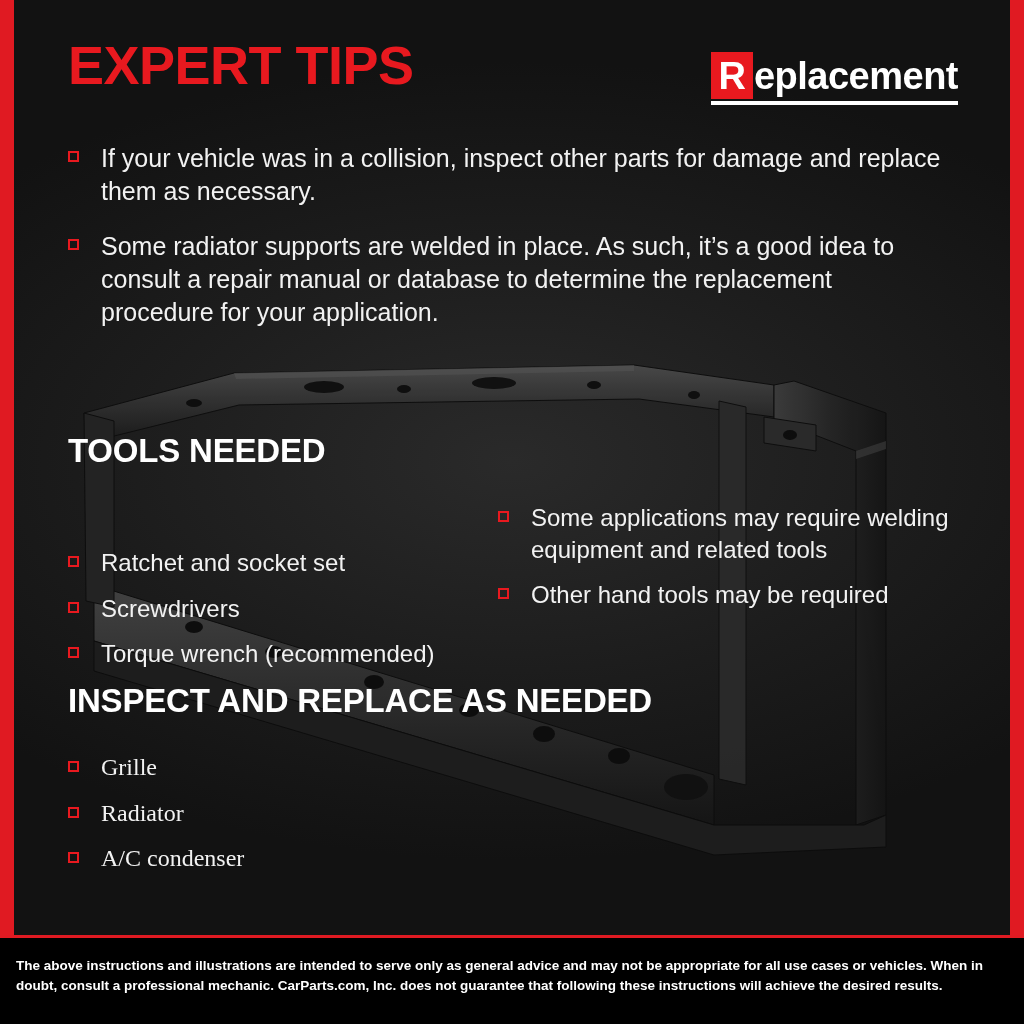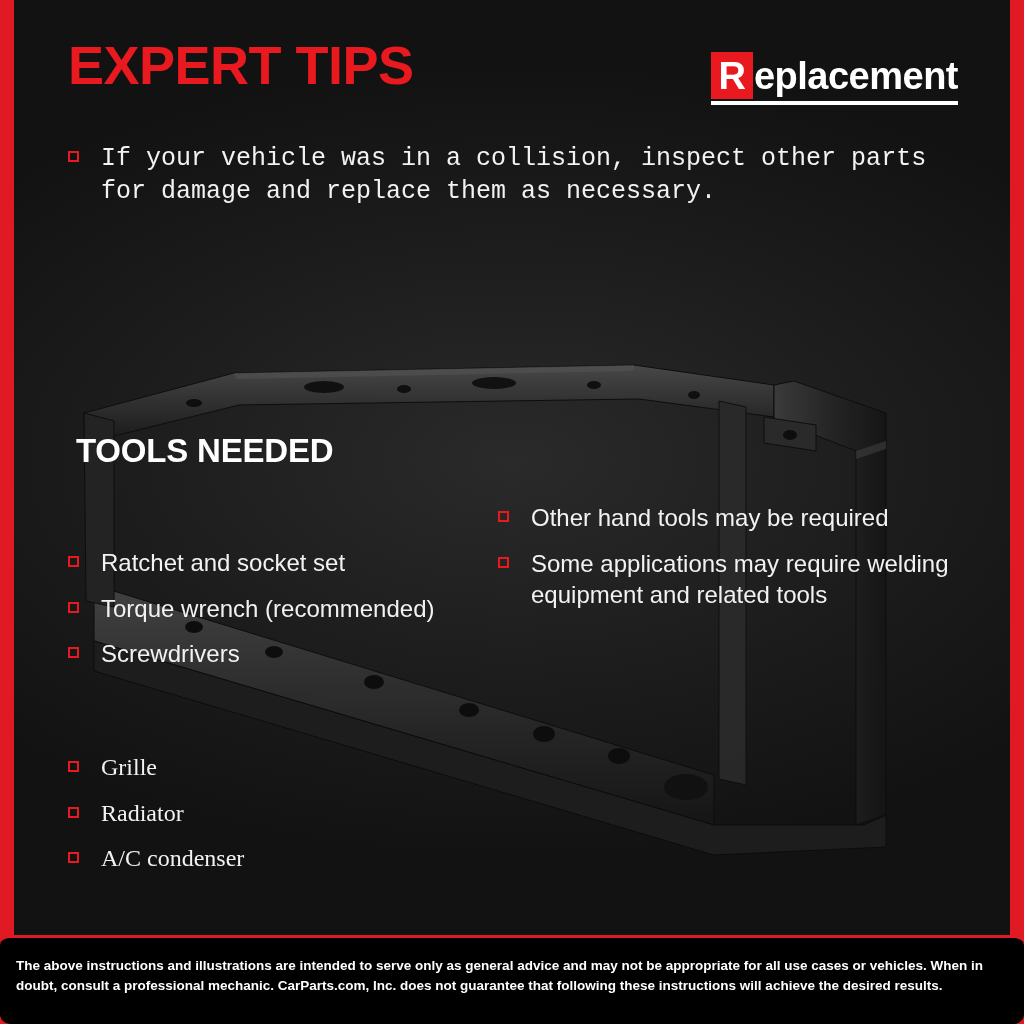--- a/index.html
+++ b/index.html
@@ -113,29 +113,28 @@
     line-height: 1.32;
     font-weight: 400;
   }
 
   .intro {
     position: absolute;
     left: 54px;
     top: 142px;
     width: 880px;
   }
-  .intro .bullet-row { margin-bottom: 22px; font-family: Liberation Mono, monospace; }
+  .intro .bullet-row { margin-bottom: 22px; }
 
   
   .section-heading {
     color: #ffffff;
     font-size: 33px;
     font-weight: bold;
     letter-spacing: -0.2px;
-    margin-left: 8px;
   }
   #tools-heading {
     position: absolute;
     left: 54px;
     top: 432px;
   }
   #inspect-heading {
     position: absolute;
     left: 54px;
     top: 682px;
@@ -177,21 +176,20 @@
 
   
   .footer {
     position: absolute;
     left: 0;
     right: 0;
     bottom: 0;
     height: 86px;
     background: #000000;
     border-top: 3px solid #e01a22;
-    border-radius: 10px;
   }
   .footer-text {
     position: absolute;
     left: 16px;
     right: 22px;
     top: 18px;
     color: #ffffff;
     font-size: 13.5px;
     line-height: 1.5;
     font-weight: bold;
@@ -266,50 +264,55 @@
     <div class="logo">
       <span class="logo-r">R</span>
       <span class="logo-rest">eplacement</span>
     </div>
 
     <div class="intro">
       <div class="bullet-row">
         <span class="marker"></span>
         <span class="bullet-text">If your vehicle was in a collision, inspect other parts for damage and replace them as necessary.</span>
       </div>
+      <div class="bullet-row">
+        <span class="marker"></span>
+        <span class="bullet-text">Some radiator supports are welded in place. As such, it’s a good idea to consult a repair manual or database to determine the replacement procedure for your application.</span>
+      </div>
     </div>
 
     <div class="section-heading" id="tools-heading">TOOLS NEEDED</div>
 
     <div class="tools-col-left">
       <div class="bullet-row">
         <span class="marker"></span>
         <span class="bullet-text">Ratchet and socket set</span>
       </div>
       <div class="bullet-row">
         <span class="marker"></span>
+        <span class="bullet-text">Screwdrivers</span>
+      </div>
+      <div class="bullet-row">
+        <span class="marker"></span>
         <span class="bullet-text">Torque wrench (recommended)</span>
       </div>
-      <div class="bullet-row">
-        <span class="marker"></span>
-        <span class="bullet-text">Screwdrivers</span>
-      </div>
     </div>
 
     <div class="tools-col-right">
       <div class="bullet-row">
         <span class="marker"></span>
+        <span class="bullet-text">Some applications may require welding equipment and related tools</span>
+      </div>
+      <div class="bullet-row">
+        <span class="marker"></span>
         <span class="bullet-text">Other hand tools may be required</span>
       </div>
-      <div class="bullet-row">
-        <span class="marker"></span>
-        <span class="bullet-text">Some applications may require welding equipment and related tools</span>
-      </div>
-    </div>
-
+    </div>
+
+    <div class="section-heading" id="inspect-heading">INSPECT AND REPLACE AS NEEDED</div>
 
     <div class="inspect-list">
       <div class="bullet-row">
         <span class="marker"></span>
         <span class="bullet-text">Grille</span>
       </div>
       <div class="bullet-row">
         <span class="marker"></span>
         <span class="bullet-text">Radiator</span>
       </div>

